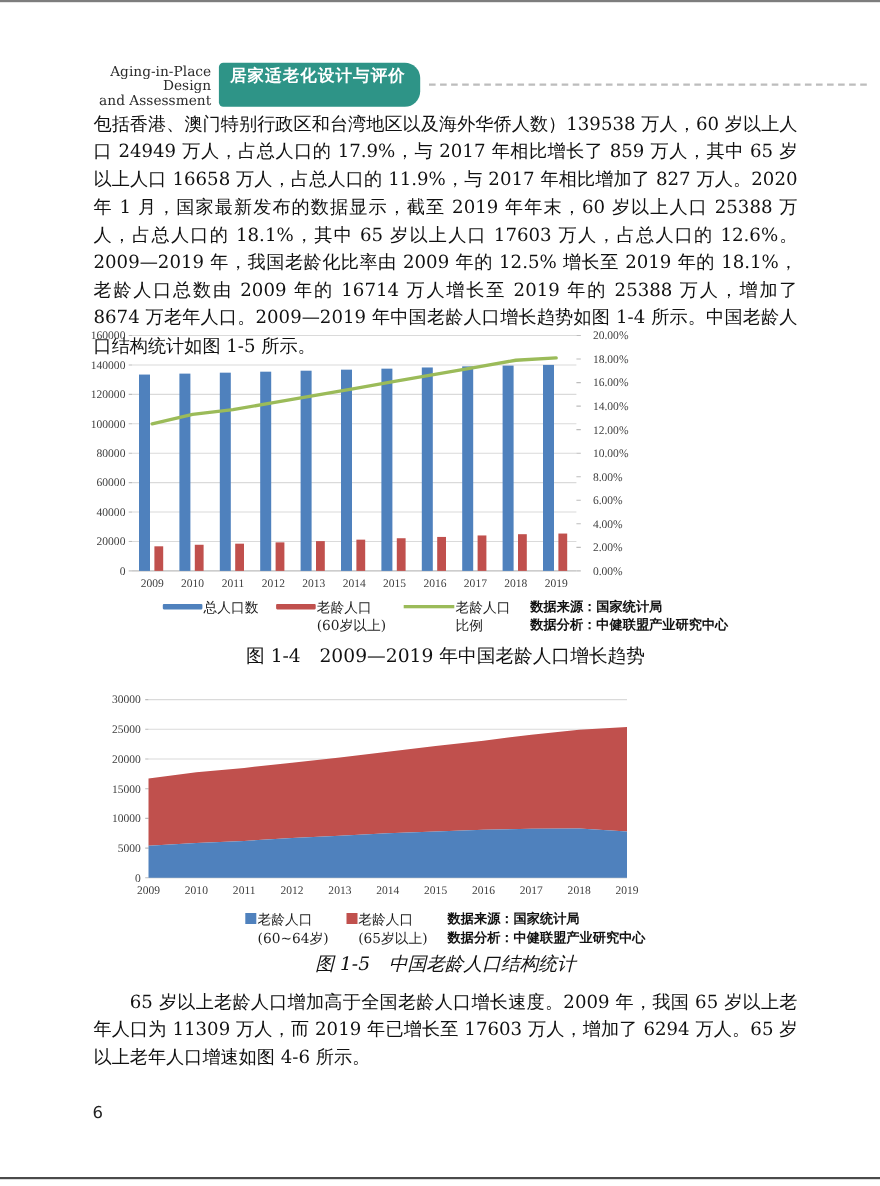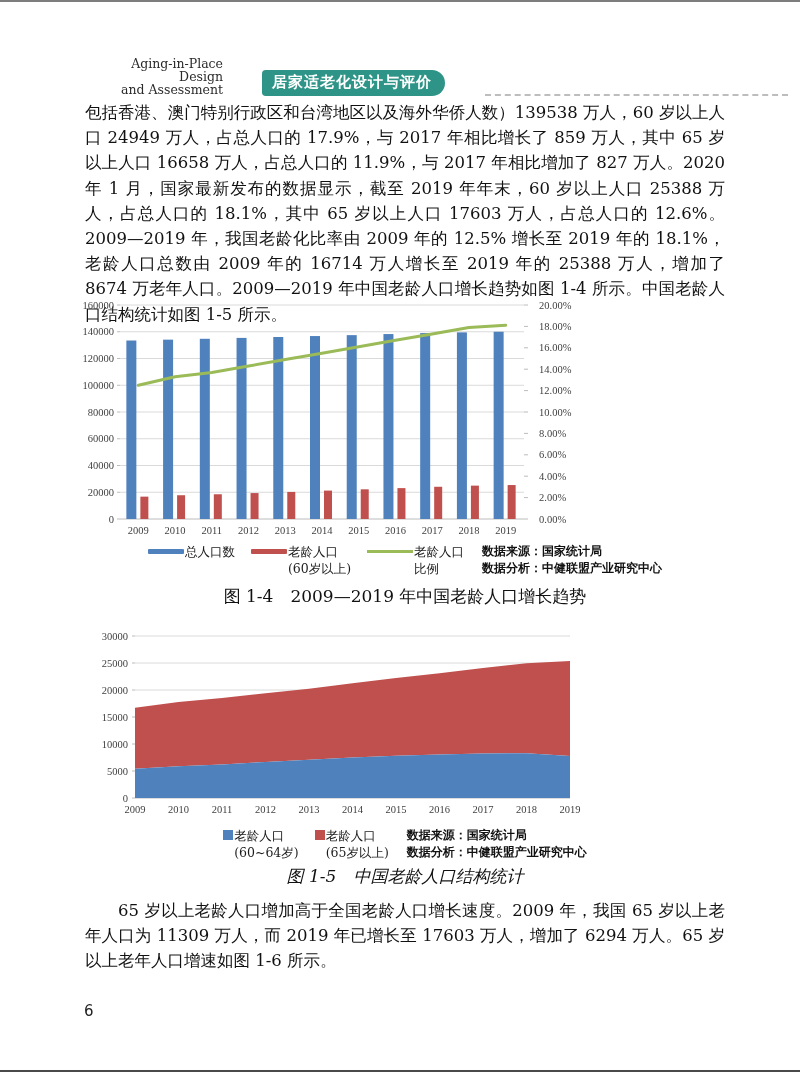--- a/index.html
+++ b/index.html
@@ -3,25 +3,25 @@
 <meta charset="utf-8">
 <style>
   html,body{margin:0;padding:0;background:#ffffff;}
   .page{position:relative;width:800px;height:1078px;background:#ffffff;overflow:hidden;
         font-family:"DejaVu Serif","Liberation Serif",serif;color:#1a1a1a;}
   .edge{position:absolute;left:0;width:800px;}
   .edge.top{top:0;height:2px;background:#7d7d7d;}
   .edge.bottom{top:1070px;height:2px;background:#4a4a4a;}
 
   
-  .header{position:absolute;left:103px;top:57px;right:8px;display:flex;align-items:flex-end;gap:32px;}
+  .header{position:absolute;left:72px;top:57px;right:8px;display:flex;align-items:center;}
   .en-title{width:120px;text-align:right;font-size:12.5px;line-height:13px;color:#2b2b2b;
             font-family:"DejaVu Serif","Liberation Serif",serif;}
   .badge{margin-left:7px;background:#2e9487;color:#ffffff;font-family:"DejaVu Sans","Liberation Sans",sans-serif;
-         font-weight:bold;font-size:15px;line-height:15px;padding:5px 13px 6px 10px;
+         font-weight:bold;font-size:15px;line-height:15px;padding:5px 13px 20px 10px;
          border-radius:4px 14px 14px 4px;letter-spacing:1px;white-space:nowrap;}
   .dash-rule{flex:1;margin-left:8px;margin-right:4px;border-top:2px dashed #bdbdbd;height:0;}
 
   
   .para{position:absolute;left:85px;width:640px;font-size:16.5px;line-height:25.2px;
         text-align:justify;text-justify:inter-ideograph;color:#111;}
   .para.p1{top:100px;}
   .para.p2{top:898px;text-indent:2em;}
 
   
@@ -239,18 +239,18 @@
           <div>(65岁以上)</div>
         </div>
       </div>
       <div class="legend-source">
         <div>数据来源：国家统计局</div>
         <div>数据分析：中健联盟产业研究中心</div>
       </div>
     </div>
   <div id="caption2" class="caption">图 1-5　中国老龄人口结构统计</div>
 
-  <div class="para p2">65 岁以上老龄人口增加高于全国老龄人口增长速度。2009 年，我国 65 岁以上老年人口为 11309 万人，而 2019 年已增长至 17603 万人，增加了 6294 万人。65 岁以上老年人口增速如图 1-6 所示。</div>
+  <div class="para p2">65 岁以上老龄人口增加高于全国老龄人口增长速度。2009 年，我国 65 岁以上老年人口为 11309 万人，而 2019 年已增长至 17603 万人，增加了 6294 万人。65 岁以上老年人口增速如图 4-6 所示。</div>
 
   <div class="page-num">6</div>
 
   <div class="edge bottom"></div>
 </div>
 
 </body></html>

